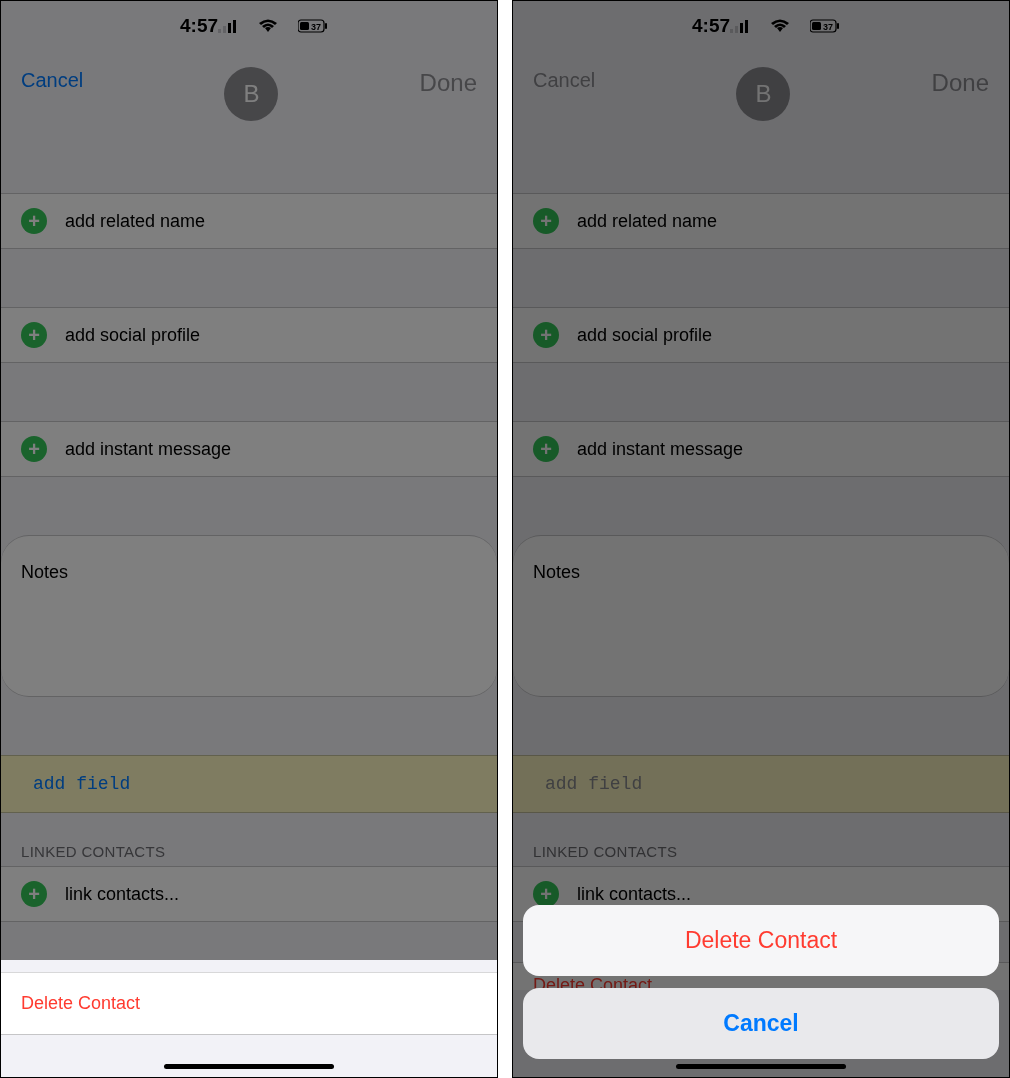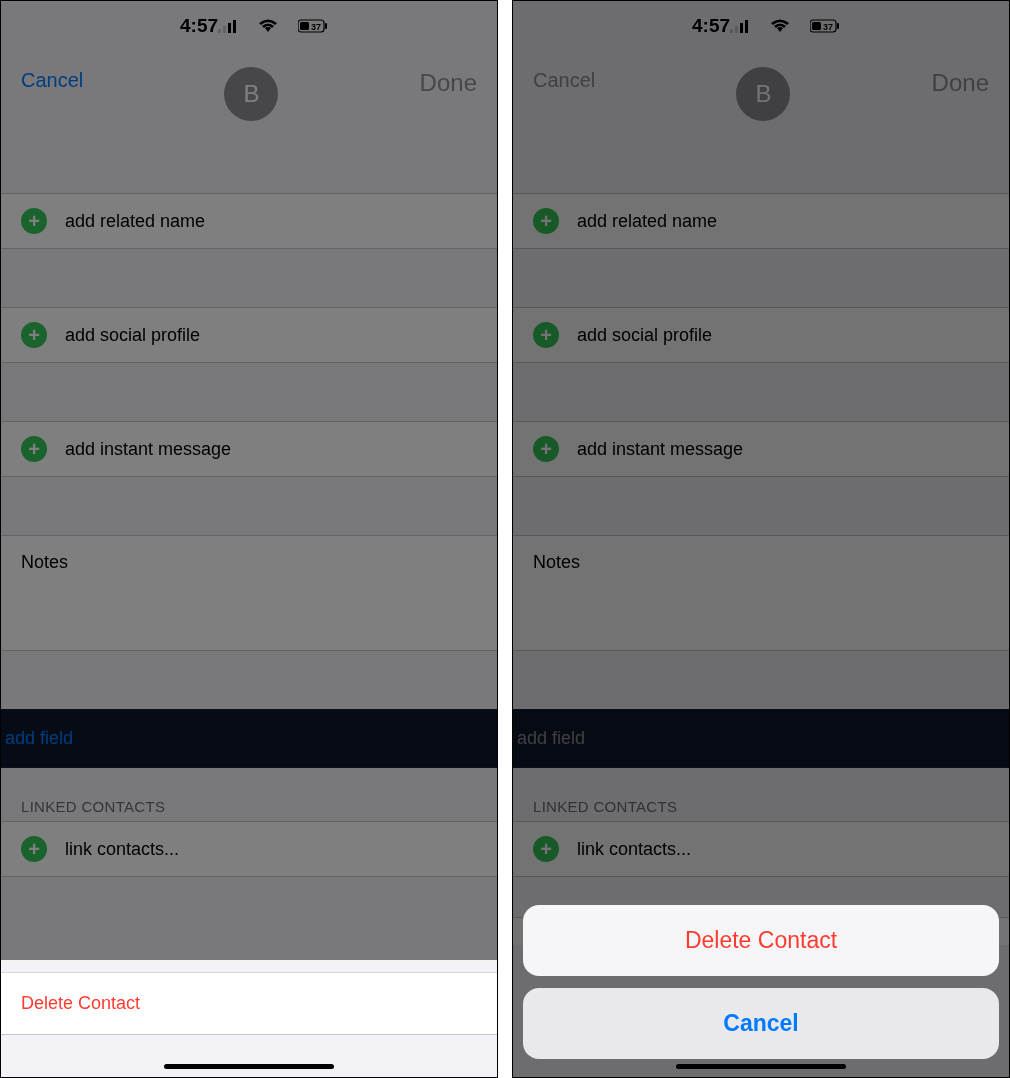--- a/index.html
+++ b/index.html
@@ -77,31 +77,33 @@
       background: #34c759;
       color: #fff;
       display: flex; align-items: center; justify-content: center;
       margin-right: 18px;
       font-size: 20px; font-weight:600;
       line-height:1;
     }
     .row-label { font-size: 18px; color: #000; }
     .notes-row {
       background: #fff;
-      padding: 16px 20px;
-      height: 116px;
+      padding: 26px 20px;
+      height: 162px;
       border-top: 0.5px solid rgba(60,60,67,0.29);
       border-bottom: 0.5px solid rgba(60,60,67,0.29);
+      border-radius: 28px;
     }
     .notes-label { font-size: 18px; color: #000; }
     .addfield-row {
-      background:#0f172a;
-      padding: 18px 4px;
+      background:#fef9c3;
+      padding: 18px 32px;
       border-top: 0.5px solid rgba(60,60,67,0.29);
       border-bottom: 0.5px solid rgba(60,60,67,0.29);
+      font-family: Liberation Mono, monospace;
     }
     .addfield-label { color:#007aff; font-size:18px; }
     .linked-header {
       font-size: 15px;
       color: #6d6d72;
       padding: 30px 32px 6px 20px;
       text-transform: uppercase;
       letter-spacing: 0.3px;
     }
     .delete-row {

